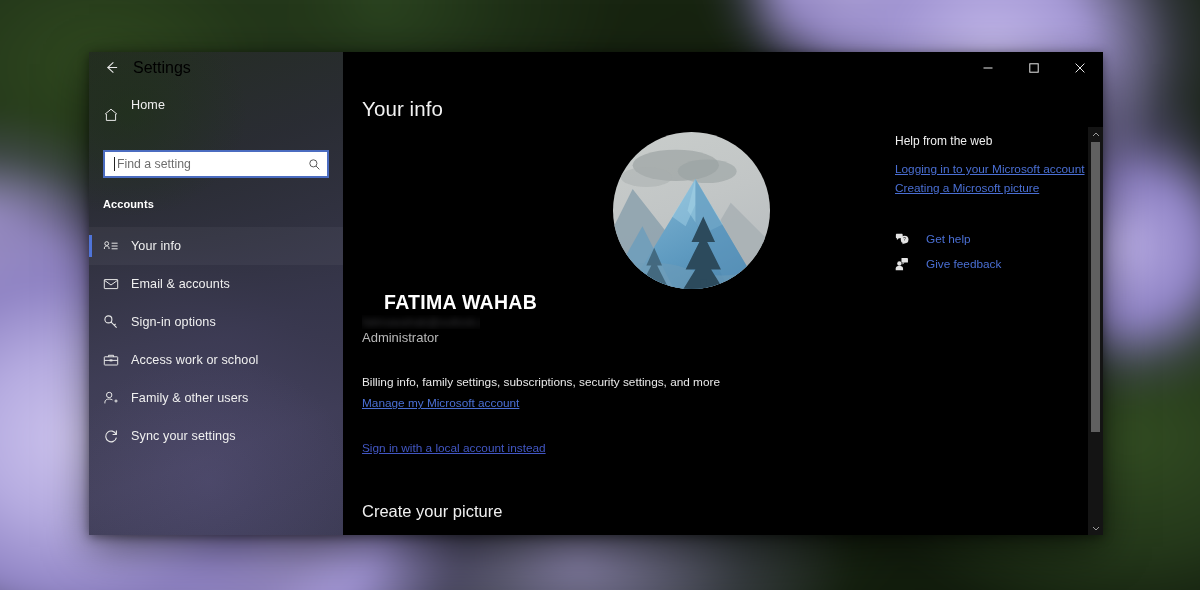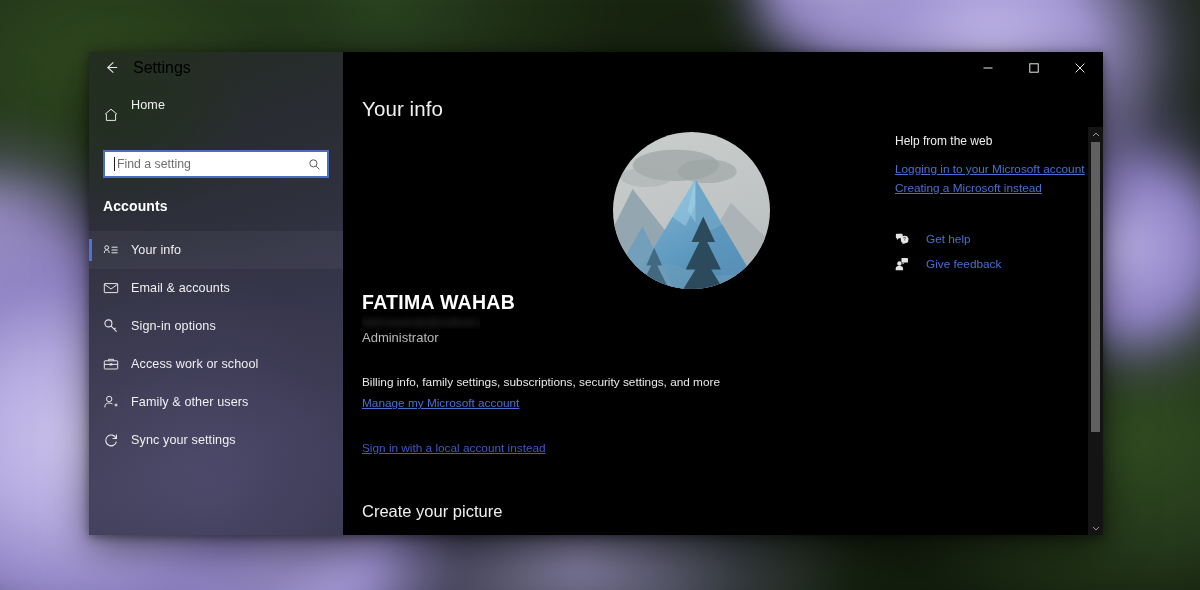--- a/index.html
+++ b/index.html
@@ -154,21 +154,21 @@
     width: 18px; height: 18px;
     display: flex; align-items: center; justify-content: center;
     color: #555;
   }
   #search-icon-btn svg { width: 13px; height: 13px; }
 
   
   #nav-section-title {
     position: relative;
     z-index: 2;
-    font-size: 14px;
+    font-size: 11px;
     font-weight: bold;
     color: #ffffff;
     margin: 20px 0 0 14px;
     letter-spacing: .1px;
   }
 
   
   #nav-list {
     position: relative;
     z-index: 2;
@@ -243,20 +243,21 @@
     left: 19px;
     top: 240px;
     width: 520px;
   }
   #account-name {
     font-size: 19.5px;
     font-weight: bold;
     color: #ffffff;
     letter-spacing: .3px;
     line-height: 1.05;
+    margin-left: 22px;
   }
   #account-email {
     position: relative;
     height: 14px;
     margin-top: 3px;
     width: 118px;
     overflow: hidden;
   }
   #account-email .blur-text {
     font-size: 11.5px;
@@ -560,21 +561,21 @@
         <a class="content-link" href="#">Manage my Microsoft account</a>
       </div>
 
       <a id="local-account-link" href="#">Sign in with a local account instead</a>
 
       <div id="create-picture-heading">Create your picture</div>
 
       <div id="help-panel">
         <div id="help-title">Help from the web</div>
         <a class="help-link" href="#">Logging in to your Microsoft account</a>
-        <a class="help-link" href="#">Creating a Microsoft instead</a>
+        <a class="help-link" href="#">Creating a Microsoft picture</a>
 
         <div id="help-actions">
           <div class="help-action">
             <span class="help-action-icon">
               <svg viewBox="0 0 16 16" fill="currentColor">
                 <path d="M1 3.2 C1 2.5 1.5 2 2.2 2 H7.6 C8.3 2 8.8 2.5 8.8 3.2 V6 C8.8 6.7 8.3 7.2 7.6 7.2 H4.4 L2.2 9.1 V7.2 H2.2 C1.5 7.2 1 6.7 1 6 Z"></path>
                 <circle cx="11" cy="8.6" r="4.4"></circle>
                 <path d="M9.6 11.6 L8 14 L11 12.8 Z"></path>
                 <text x="11" y="10.6" font-size="5.2" font-family="Liberation Sans, sans-serif" fill="#000" text-anchor="middle">?</text>
               </svg>

